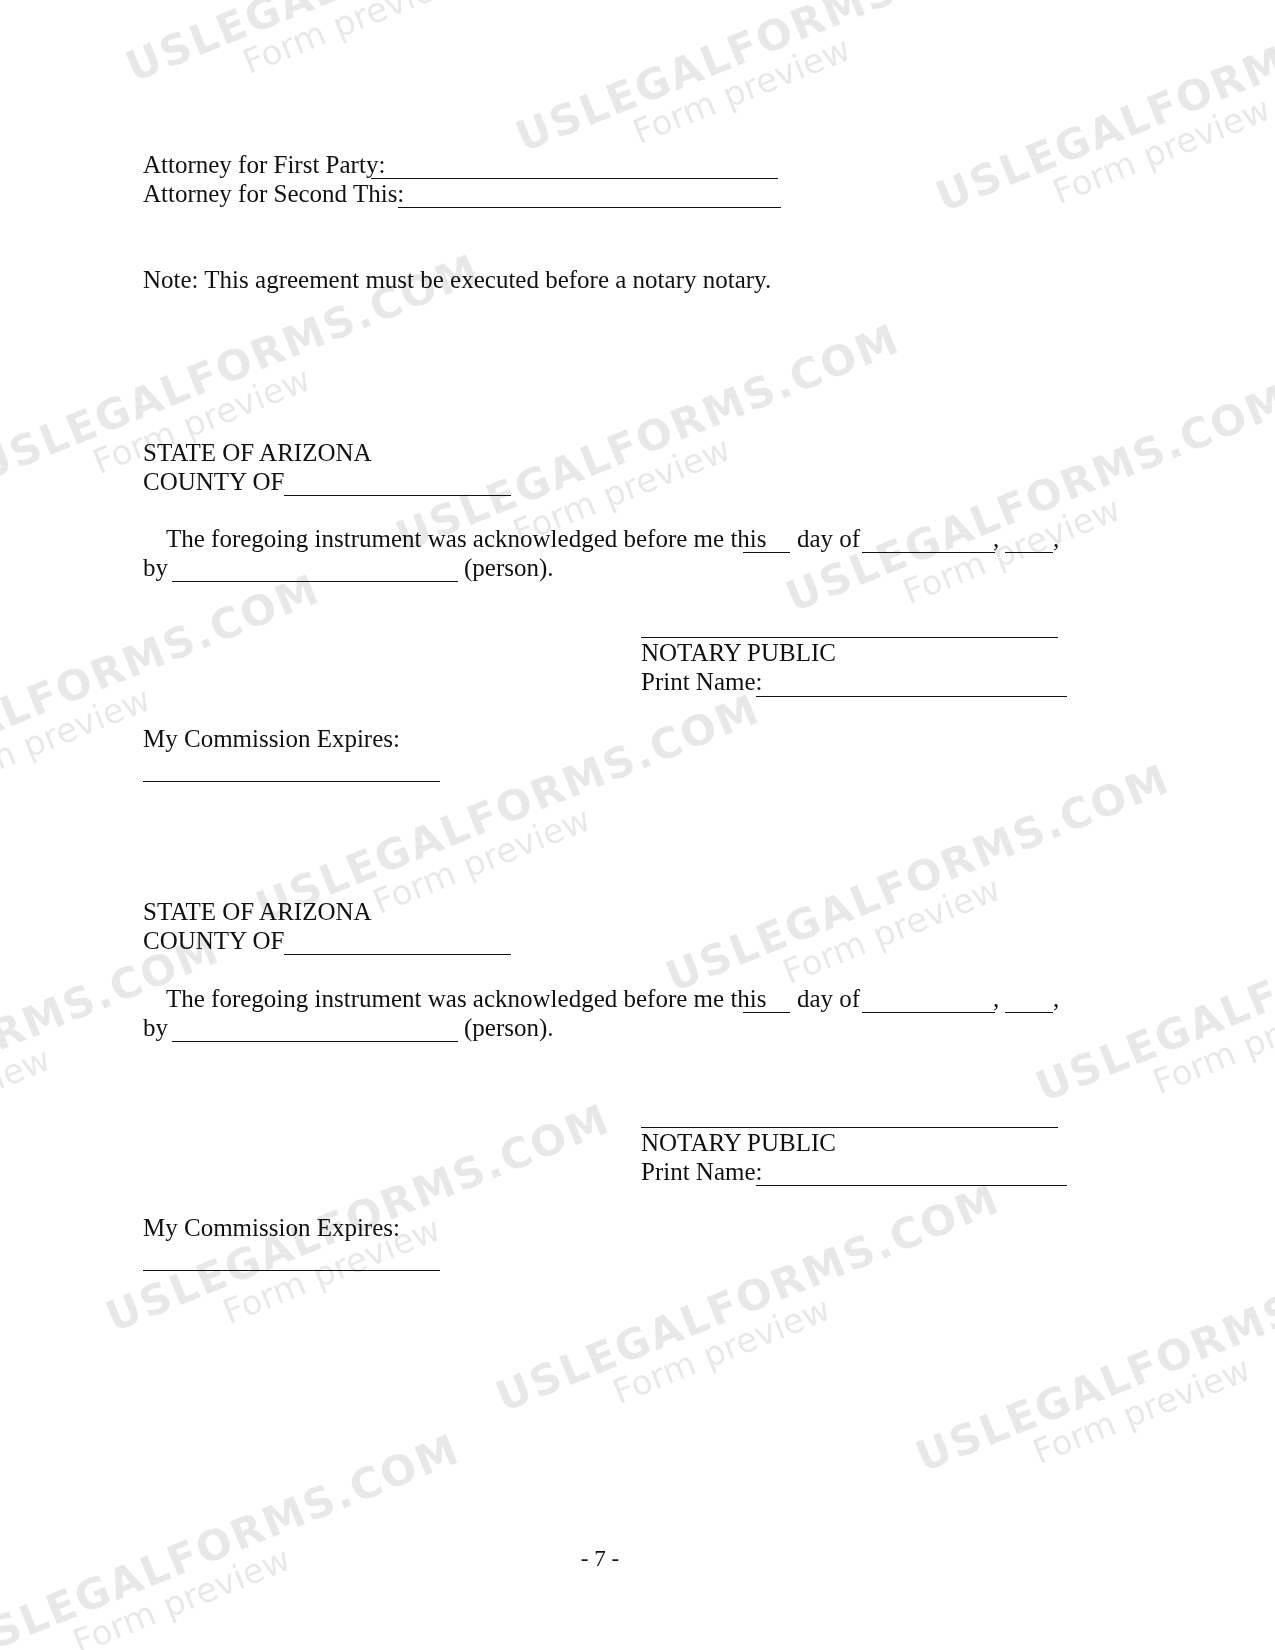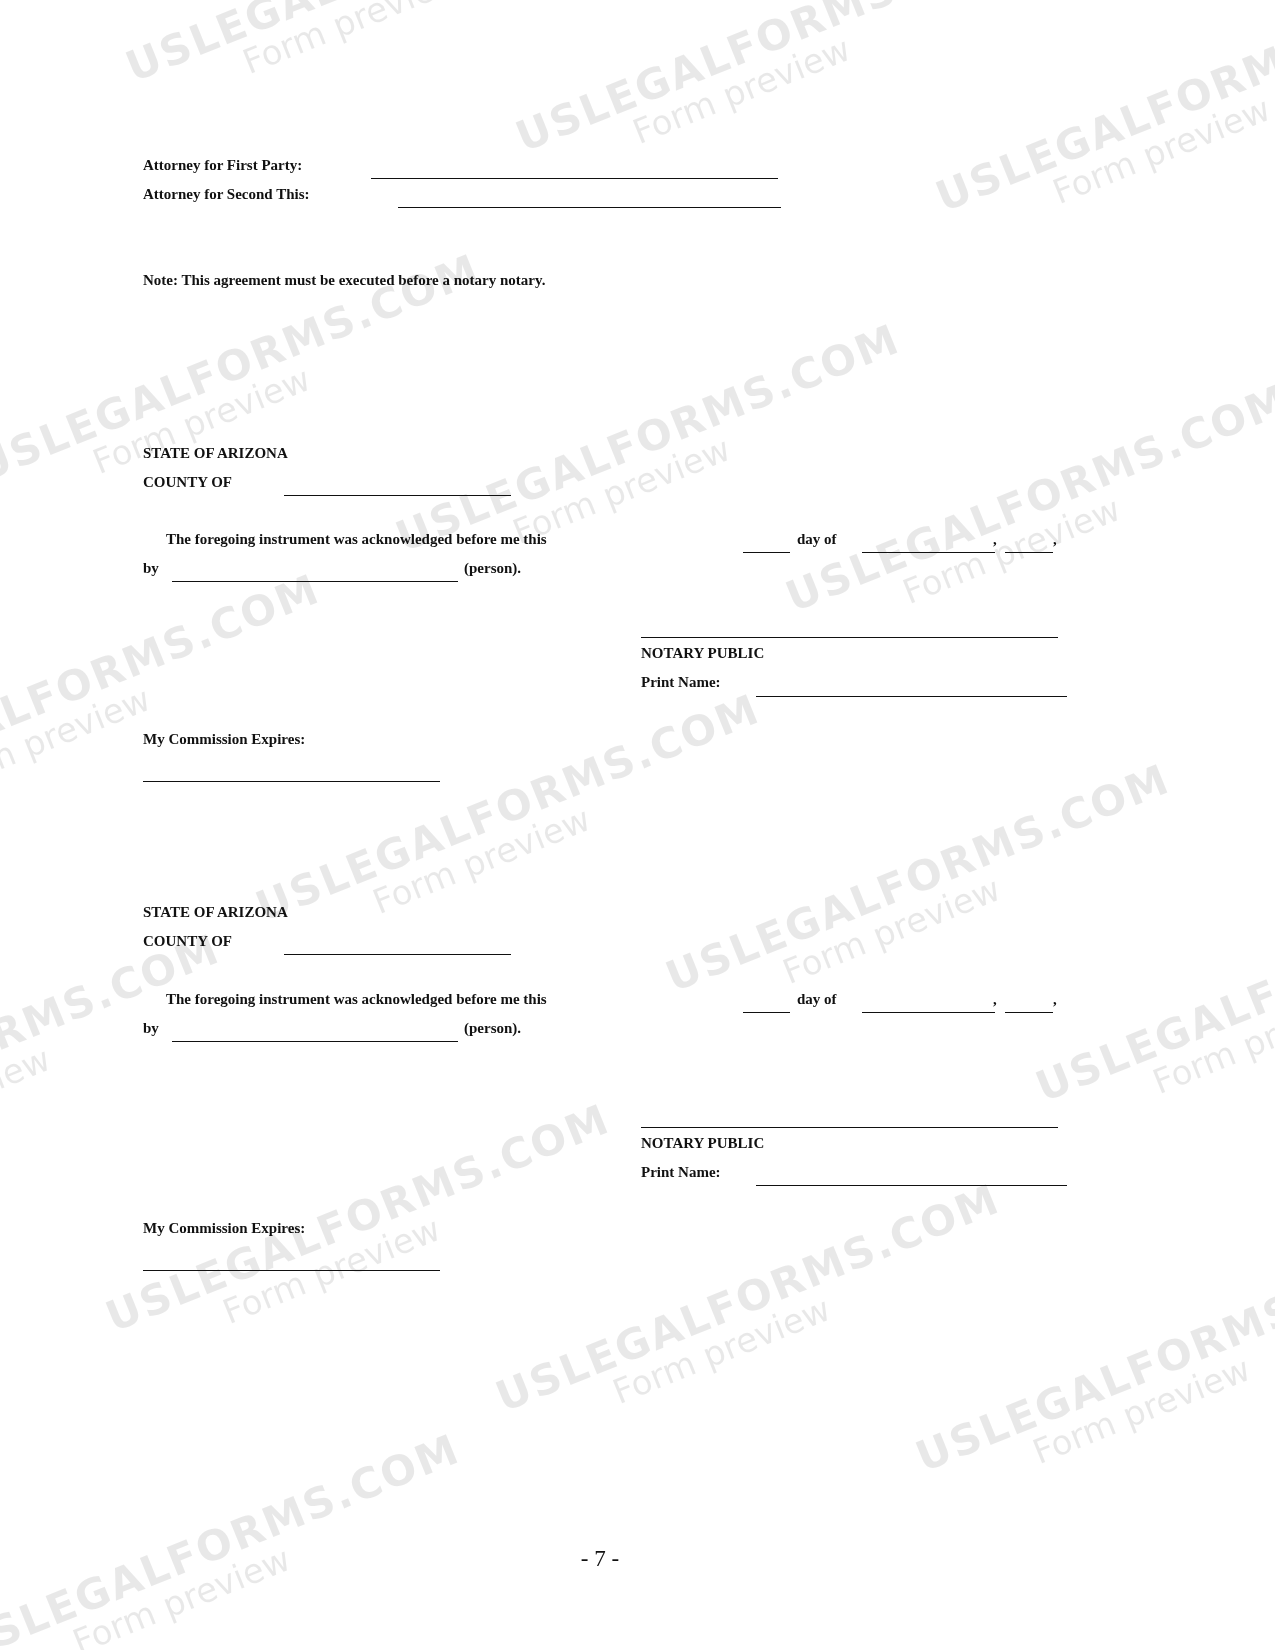--- a/index.html
+++ b/index.html
@@ -1,20 +1,20 @@
 <!DOCTYPE html>
 <html><head>
 <meta charset="utf-8">
 <style>
   html, body { margin: 0; padding: 0; }
   body {
     width: 1275px; height: 1650px; background: #ffffff; position: relative; overflow: hidden;
     font-family: "Liberation Serif", "DejaVu Serif", serif; color: #111111;
   }
-  .t { position: absolute; font-size: 15px; line-height: 28px; white-space: nowrap; font-weight: bold; }
+  .t { position: absolute; font-size: 25px; line-height: 28px; white-space: nowrap; }
   .ln { position: absolute; height: 0; border-top: 1.5px solid #111111; }
   .wm { position: absolute; font-family: "DejaVu Sans", "Liberation Sans", sans-serif; color: rgba(0,0,0,0.09);
         transform: rotate(-22deg); transform-origin: left bottom; white-space: nowrap; pointer-events: none; }
   .wm .big { font-size: 42px; font-weight: bold; letter-spacing: 2px; display: block; }
   .wm .small { font-size: 34px; display: block; margin-left: 110px; margin-top: -6px; }
   .page-num { position: absolute; left: 0; width: 1200px; text-align: center; font-size: 23px; top: 1546px; }
 </style>
 </head>
 <body>
 

